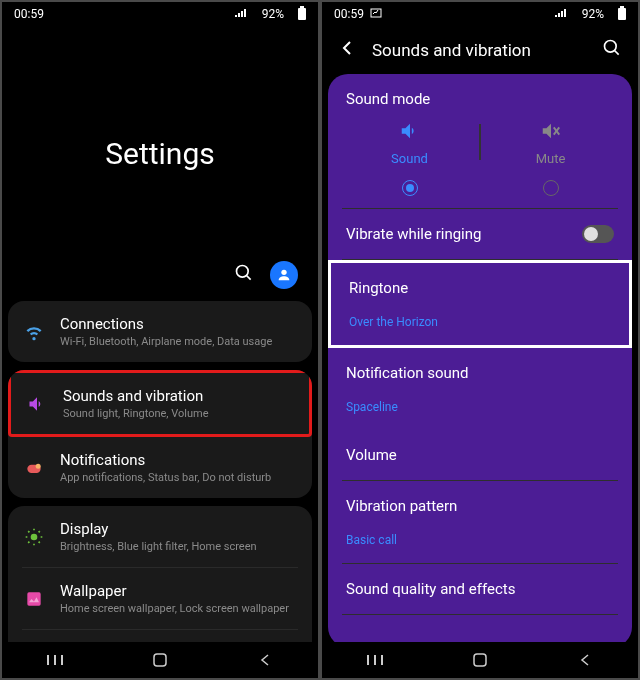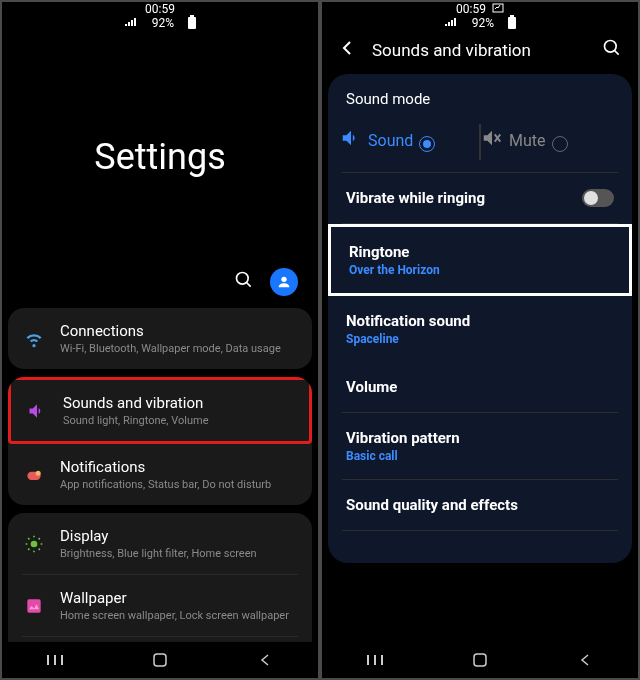--- a/index.html
+++ b/index.html
@@ -1,51 +1,51 @@
 <!DOCTYPE html>
 <html><head>
 <meta charset="utf-8">
 <style>
   * { margin: 0; padding: 0; box-sizing: border-box; font-family: -apple-system, BlinkMacSystemFont, "Segoe UI", Roboto, sans-serif; }
   body { background: #4a4a4a; display: flex; gap: 4px; padding: 2px; }
   .phone { width: 316px; height: 676px; background: #000; border-radius: 0; position: relative; overflow: hidden; display: flex; flex-direction: column; }
-  .statusbar { height: 24px; display: flex; justify-content: space-between; align-items: center; padding: 0 12px; color: #fff; font-size: 12px; flex-direction: column; }
+  .statusbar { height: 24px; display: flex; justify-content: space-between; align-items: center; padding: 8px 12px; color: #fff; font-size: 12px; }
   .statusbar .right { display: flex; align-items: center; gap: 14px; }
   .content { flex: 1; overflow: hidden; }
-  .hero-title { color: #fff; font-size: 36px; font-weight: 400; text-align: center; margin-top: 110px; margin-bottom: 90px; }
+  .hero-title { color: #fff; font-size: 30px; font-weight: 400; text-align: center; margin-top: 110px; margin-bottom: 90px; }
   .actionrow { display: flex; justify-content: flex-end; align-items: center; gap: 16px; padding: 0 20px 12px 20px; }
   .search-icon, .back-icon { color: #fff; }
   .avatar { width: 28px; height: 28px; border-radius: 50%; background: #1976ff; display: flex; align-items: center; justify-content: center; }
   .avatar svg { width: 16px; height: 16px; }
   .list { padding: 0 6px; }
   .card { background: #1a1a1a; border-radius: 16px; margin-bottom: 8px; overflow: hidden; }
   .item { display: flex; align-items: center; padding: 14px 14px; gap: 14px; position: relative; }
   .item .iconwrap { width: 24px; display: flex; justify-content: center; color: #888; }
   .item .txt { flex: 1; }
   .item .title { color: #fff; font-size: 15px; }
   .item .sub { color: #8a8a8a; font-size: 11px; margin-top: 2px; }
   .highlight { border: 3px solid #e21b1b; border-radius: 4px; }
   .divider { height: 1px; background: #2a2a2a; margin: 0 14px; }
   
   .header2 { display: flex; align-items: center; gap: 16px; padding: 12px 16px; color: #fff; }
   .header2 .ht { font-size: 17px; flex: 1; }
-  .panel { background: #0f172a; border-radius: 20px; margin: 0 6px; padding: 0; }
+  .panel { background: #4c1d95; border-radius: 20px; margin: 0 6px; padding: 0; }
   .panel-title { color: #fff; font-size: 15px; padding: 16px 18px 8px 18px; }
   .mode-row { display: flex; justify-content: space-around; padding: 4px 12px 12px 12px; position: relative; }
-  .mode { flex: 1; display: flex; flex-direction: row; align-items: center; gap: 6px; color: #888; font-size: 16px; }
+  .mode { flex: 1; display: flex; flex-direction: column; align-items: center; gap: 6px; color: #888; font-size: 13px; }
   .mode.active { color: #3a8cff; }
   .mode .radio { width: 16px; height: 16px; border: 1.5px solid #666; border-radius: 50%; margin-top: 8px; }
   .mode.active .radio { border-color: #3a8cff; display: flex; align-items: center; justify-content: center; }
   .mode.active .radio::after { content: ""; width: 8px; height: 8px; background: #3a8cff; border-radius: 50%; }
   .vsep { width: 1px; background: #333; height: 36px; align-self: flex-start; margin-top: 4px; }
   .thin-div { height: 1px; background: #2e2e2e; margin: 0 14px; }
-  .row { display: flex; align-items: center; justify-content: flex-end; padding: 16px 18px; font-weight: bold; }
+  .row { display: flex; align-items: center; justify-content: flex-end; padding: 16px 18px; }
   .row .rt { flex: 1; }
   .row .title { color: #fff; font-size: 15px; }
-  .row .sub { font-size: 12px; margin-top: 2px; }
+  .row .sub { font-size: 12px; margin-top: 18px; }
   .sub.blue { color: #3a8cff; }
   .sub.gray { color: #8a8a8a; }
   .toggle { width: 32px; height: 18px; background: #555; border-radius: 10px; position: relative; }
   .toggle::after { content: ""; width: 14px; height: 14px; background: #e0e0e0; border-radius: 50%; position: absolute; top: 2px; left: 2px; }
   .navbar { height: 36px; display: flex; justify-content: space-around; align-items: center; background: #000; color: #ccc; }
   .navbtn { width: 40px; display: flex; justify-content: center; }
   .sig-icon { display: inline-block; }
   .batt-icon { display: inline-block; width: 8px; height: 12px; background: #fff; border-radius: 1px; position: relative; }
   .batt-icon::before { content: ""; position: absolute; top: -2px; left: 2px; width: 4px; height: 2px; background: #fff; }
   .highlight2 { border: 3px solid #ffffff; }
@@ -85,21 +85,21 @@
     <div class="list" id="left-list">
         <div class="card">
           <div class="item">
             <div class="iconwrap">
               <svg width="20" height="20" viewBox="0 0 24 24" fill="#4aa0e6">
                 <path d="M12 18a2 2 0 100 4 2 2 0 000-4zm-5-4a7 7 0 0110 0l-2 2a4 4 0 00-6 0zm-4-4a13 13 0 0118 0l-2 2a10 10 0 00-14 0z"></path>
               </svg>
             </div>
             <div class="txt">
               <div class="title">Connections</div>
-              <div class="sub">Wi-Fi, Bluetooth, Wallpaper mode, Data usage</div>
+              <div class="sub">Wi-Fi, Bluetooth, Airplane mode, Data usage</div>
             </div>
           </div>
         </div>
         <div class="card">
           <div class="item highlight">
             <div class="iconwrap">
               <svg width="20" height="20" viewBox="0 0 24 24" fill="#b84ae6">
                 <path d="M3 9v6h4l5 5V4L7 9H3zm13 3a4 4 0 00-2-3.5v7a4 4 0 002-3.5z"></path>
               </svg>
             </div>

